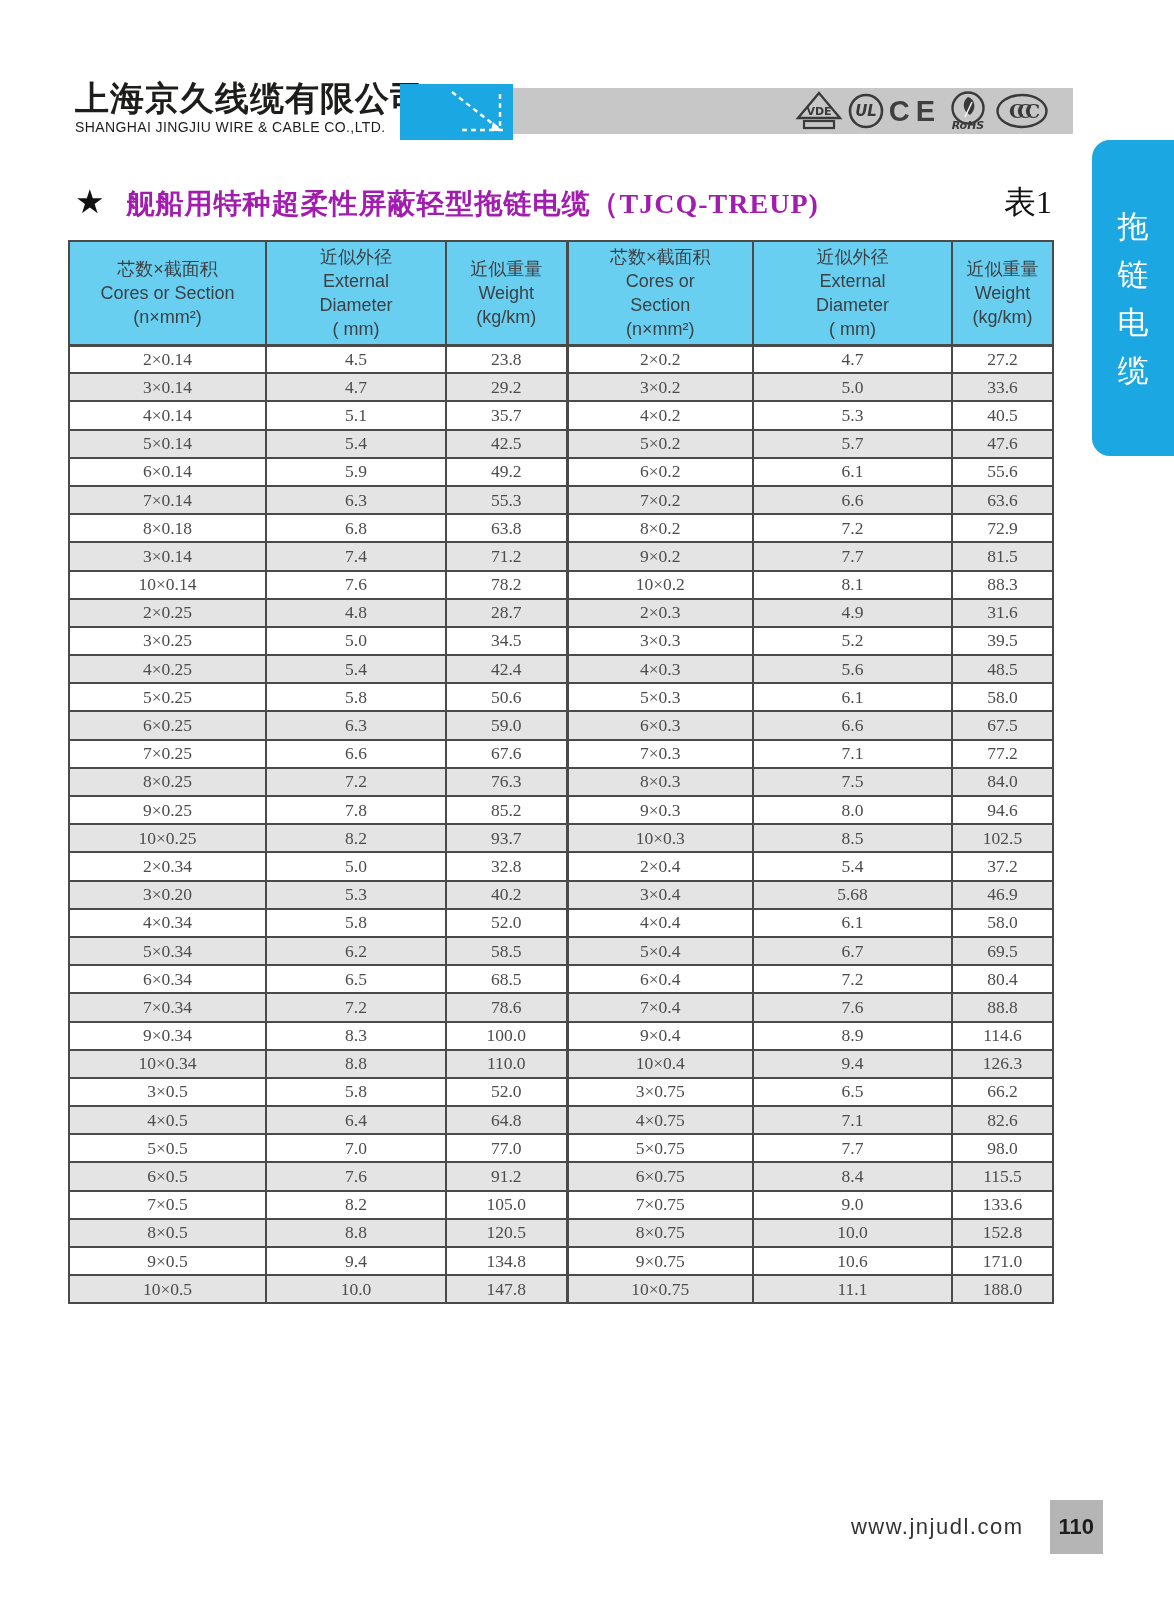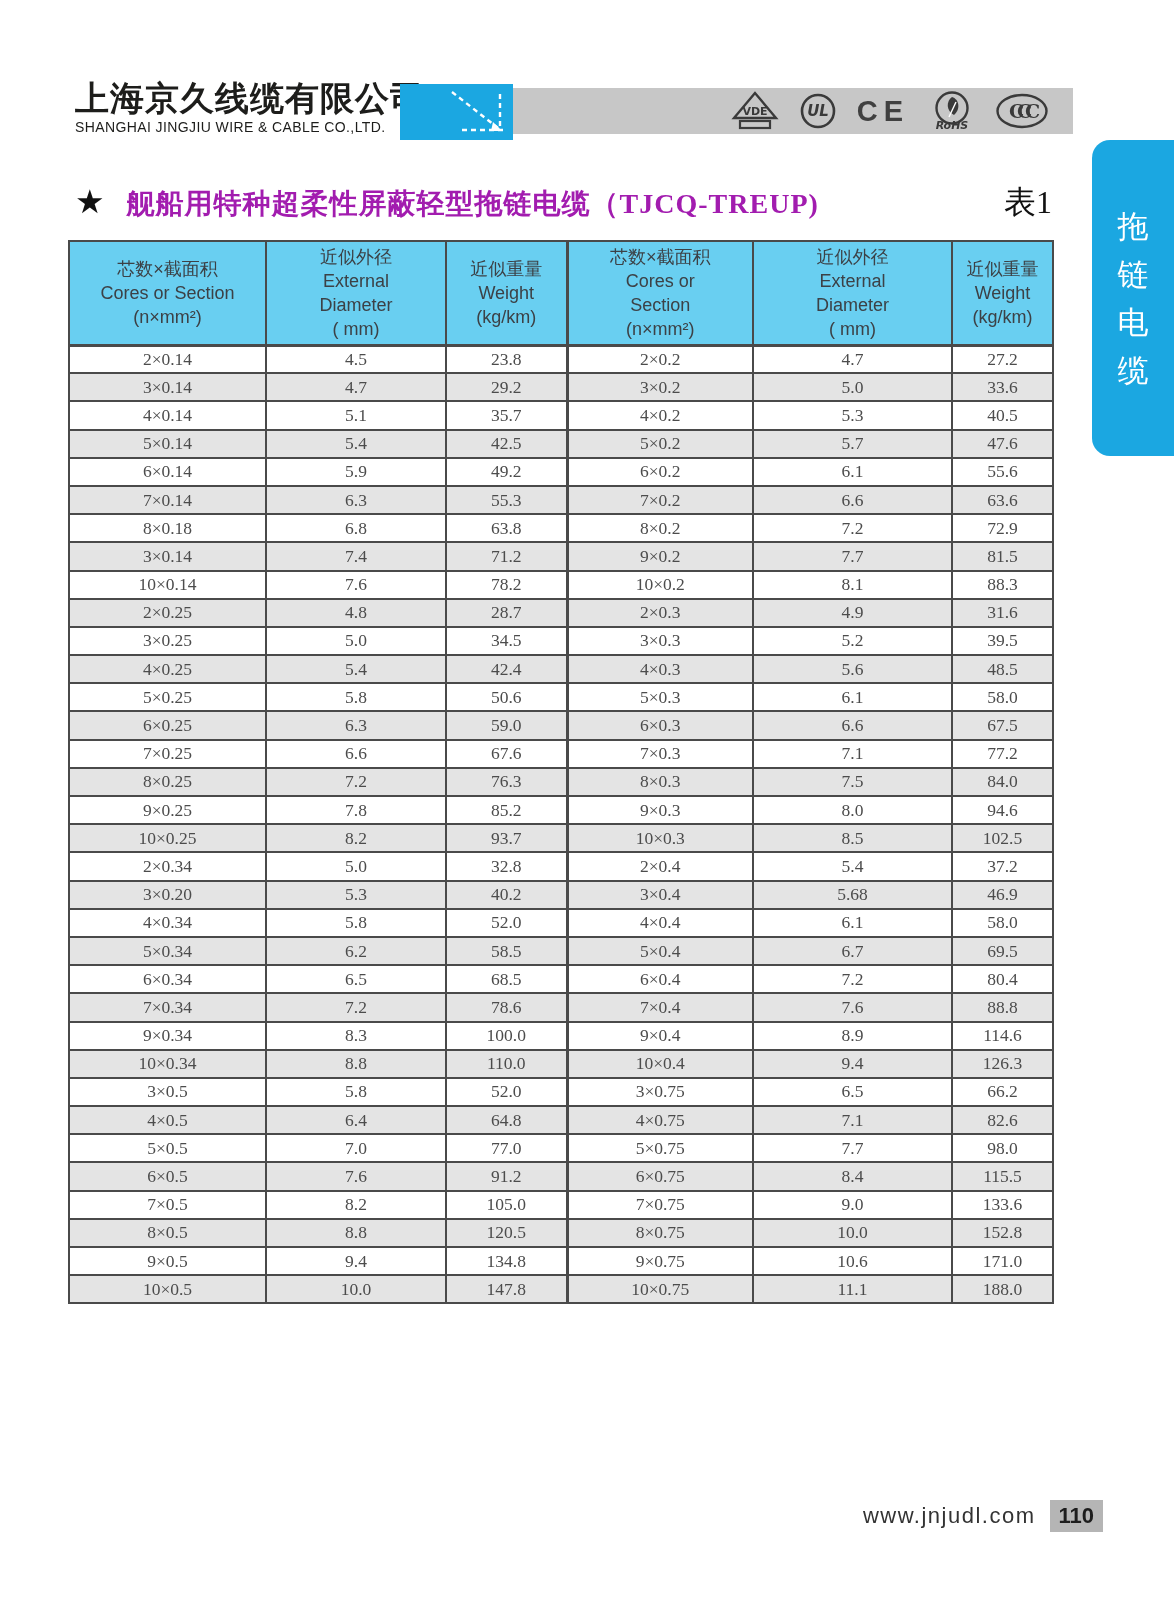--- a/index.html
+++ b/index.html
@@ -19,21 +19,21 @@
     font-family:"Liberation Sans","DejaVu Sans",sans-serif;
   }
   .page{position:absolute;inset:0;}
 
   
   .logo{position:absolute;left:75px;top:80px;color:var(--ink);}
   .logo-cn{font-size:34px;font-weight:bold;letter-spacing:1px;line-height:36px;font-family:"DejaVu Sans","Liberation Sans",sans-serif;}
   .logo-en{font-size:14px;letter-spacing:0.4px;margin-top:3px;font-weight:500;}
   .blue-box{position:absolute;left:400px;top:84px;width:113px;height:56px;background:var(--brand);}
   .gray-bar{position:absolute;left:513px;top:88px;width:560px;height:46px;background:var(--bar);
-    display:flex;align-items:center;justify-content:flex-end;gap:20px;padding-right:24px;}
+    display:flex;align-items:center;justify-content:flex-end;gap:4px;padding-right:24px;}
   .cert{display:flex;align-items:center;color:#3a3a3a;}
   .ce-text{font-size:29px;font-weight:600;letter-spacing:6px;color:#404040;line-height:1;}
 
   
   .title-row{position:absolute;left:75px;top:181px;width:977px;display:flex;align-items:baseline;}
   .star{font-size:33px;line-height:1;color:#111;}
   .page-title{font-family:"Liberation Serif","DejaVu Serif",serif;font-size:28px;font-weight:bold;
     color:#a21caf;margin:0 0 13px 22px;letter-spacing:1px;line-height:1.2;}
   .table-label{margin-left:auto;font-family:"Liberation Serif","DejaVu Serif",serif;font-size:32px;color:#111;}
 
@@ -49,23 +49,23 @@
     font-family:"Liberation Serif","DejaVu Serif",serif;font-size:17.5px;color:var(--cellink);}
   .spec tbody tr:nth-child(even) td{background:var(--rowalt);}
   .spec .mid{border-left-width:3.5px;}
 
   
   .side-tab{position:absolute;left:1092px;top:140px;width:82px;height:316px;background:var(--brand);
     border-radius:18px 0 0 18px;display:flex;flex-direction:column;align-items:center;justify-content:center;gap:17px;}
   .side-tab .tab-char{color:#fff;font-size:31px;line-height:1;font-family:"DejaVu Sans","Liberation Sans",sans-serif;}
 
   
-  .footer{position:absolute;top:1500px;right:71px;display:flex;align-items:center;gap:14px;}
+  .footer{position:absolute;top:1500px;right:71px;display:flex;align-items:center;gap:26px;}
   .footer-url{font-size:22px;color:#333;letter-spacing:1.5px;}
-  .badge{background:var(--badge);color:#1d1d1d;font-size:22px;font-weight:bold;padding:3px 9px;line-height:1.2;}
+  .badge{background:var(--badge);color:#1d1d1d;font-size:22px;font-weight:bold;padding:14px 9px;line-height:1.2;}
 </style>
 </head>
 <body>
 
 <div class="page">
 
   <div class="logo">
     <div class="logo-cn">上海京久线缆有限公司</div>
     <div class="logo-en">SHANGHAI JINGJIU WIRE &amp; CABLE CO.,LTD.</div>
   </div>

